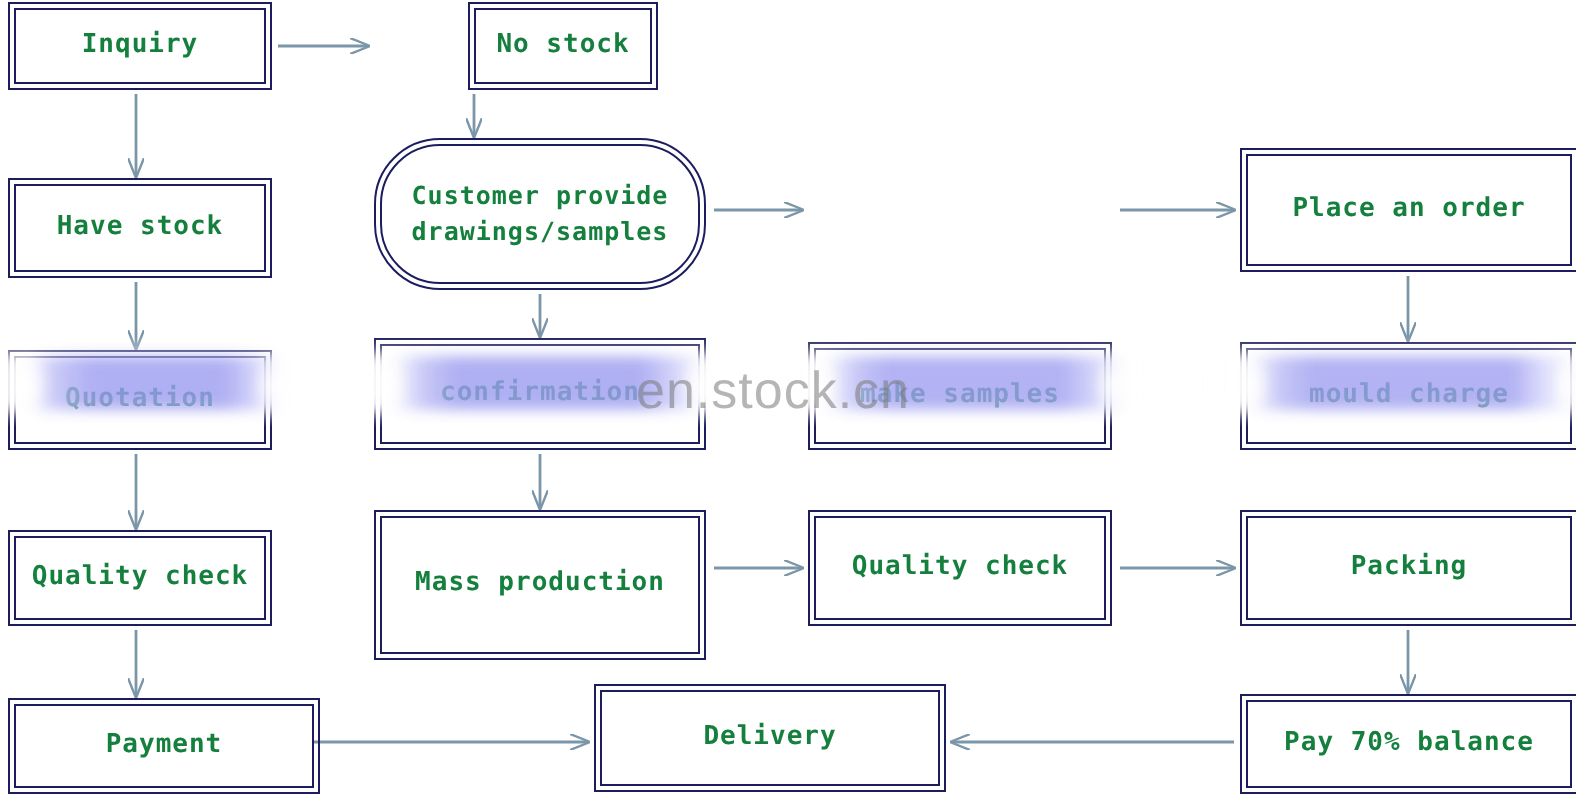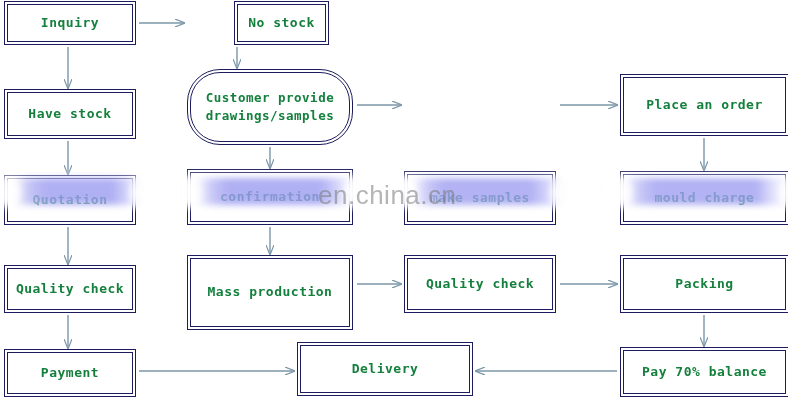--- a/index.html
+++ b/index.html
@@ -128,21 +128,21 @@
   <div class="node" style="left:623px;top:174px;width:163px;height:48px;">mould charge</div>
 
   <div class="node" style="left:7px;top:268px;width:126px;height:42px;">Quality check</div>
 
   <div class="node" style="left:190px;top:258px;width:160px;height:69px;">Mass production</div>
 
   <div class="node" style="left:407px;top:258px;width:146px;height:52px;">Quality check</div>
 
   <div class="node" style="left:623px;top:258px;width:163px;height:52px;">Packing</div>
 
-  <div class="node" style="left:7px;top:352px;width:126px;height:42px;">Payment</div>
+  <div class="node" style="left:7px;top:352px;width:150px;height:42px;">Payment</div>
 
   <div class="node" style="left:300px;top:345px;width:170px;height:48px;">Delivery</div>
 
   <div class="node" style="left:623px;top:350px;width:163px;height:44px;">Pay 70% balance</div>
 
   <svg class="edge" style="left:0;top:0;width:788px;height:400px;" width="788" height="400" viewBox="0 0 788 400">
     <defs>
       <marker id="ah" markerWidth="10" markerHeight="8" refX="9" refY="4" orient="auto" markerUnits="userSpaceOnUse">
         <path d="M0,0 L10,4 L0,8" fill="none" stroke="#7b96a8" stroke-width="1.2"></path>
       </marker>
@@ -188,15 +188,15 @@
 
   <div class="smear" style="left:2px;top:176px;width:22px;height:34px;"></div>
   <div class="smear" style="left:126px;top:176px;width:22px;height:34px;"></div>
   <div class="smear" style="left:182px;top:176px;width:22px;height:34px;"></div>
   <div class="smear" style="left:340px;top:176px;width:22px;height:34px;"></div>
   <div class="smear" style="left:398px;top:176px;width:22px;height:34px;"></div>
   <div class="smear" style="left:546px;top:176px;width:22px;height:34px;"></div>
   <div class="smear" style="left:614px;top:176px;width:22px;height:34px;"></div>
   <div class="smear" style="left:776px;top:176px;width:14px;height:34px;"></div>
 
-  <div id="wm-text">en.china.cn</div>
+  <div id="wm-text">en.stock.cn</div>
 
 </div>
 
 </body></html>

